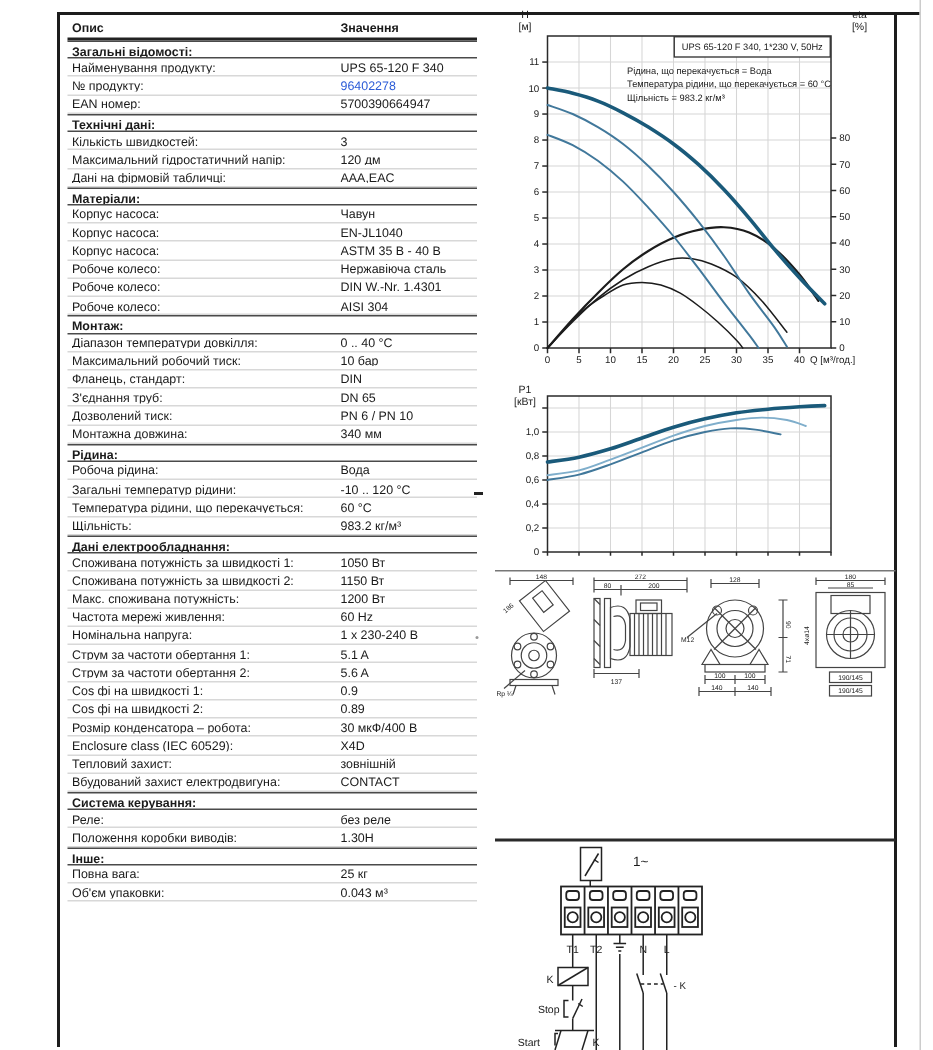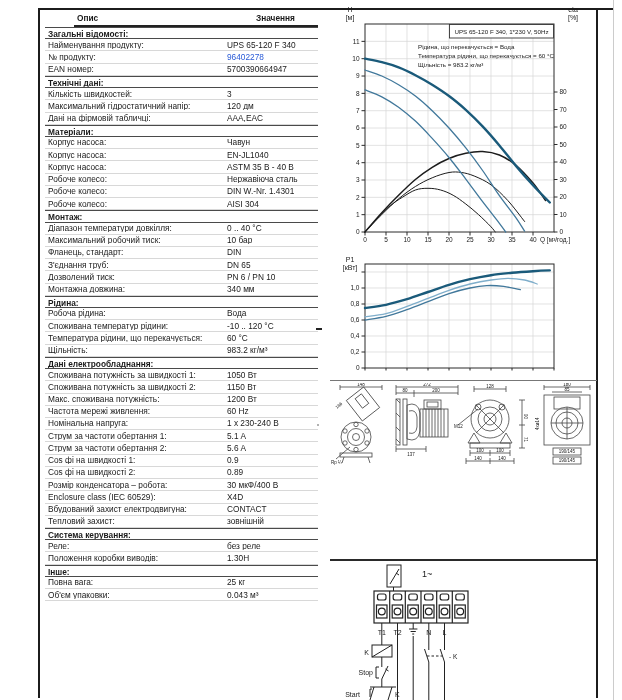--- a/index.html
+++ b/index.html
@@ -4,21 +4,21 @@
 <style>
   html,body{margin:0;padding:0;background:#fff;}
   .page{position:relative;width:622px;height:700px;background:#ffffff;overflow:hidden;
         font-family:"Liberation Sans",sans-serif;color:#1a1a1a;}
   .rule-top{position:absolute;left:38px;top:8px;width:575px;height:2px;background:#1c1c1c;}
   .rule-left{position:absolute;left:38px;top:8px;width:2px;height:690px;background:#1c1c1c;}
   .rule-right{position:absolute;left:596px;top:8px;width:2px;height:690px;background:#1c1c1c;}
   .rule-edge{position:absolute;left:613px;top:0;width:1px;height:700px;background:#cccccc;}
 
   .spec-table{position:absolute;left:45px;top:12px;width:273px;font-size:8.3px;line-height:1;}
-  .thead{display:flex;height:13px;align-items:center;font-weight:bold;border-bottom:2px solid #222;margin-left:29px;}
+  .thead{display:flex;height:13px;align-items:center;font-weight:bold;border-bottom:2px solid #222;}
   .trow{display:flex;height:12.23px;align-items:center;border-bottom:1px solid #d8d8d8;box-sizing:border-box;}
   .trow.sect{font-weight:bold;border-top:1px solid #4a4a4a;border-bottom:1px solid #4a4a4a;align-items:flex-end;}
   .tl{flex:0 0 179px;padding-left:3px;white-space:nowrap;overflow:hidden;}
   .tv{flex:1;white-space:nowrap;overflow:hidden;}
   .tv.link{color:#2a5bd7;}
 
   .right-col{position:absolute;left:330px;top:0;width:267px;height:700px;}
   .right-col svg{position:absolute;left:0;display:block;}
   #chart-main{top:0;}
   #chart-p1{top:256px;}
@@ -131,21 +131,21 @@
           <div class="tv">340 мм</div>
         </div>
         <div class="trow sect">
           <div class="tl">Рідина:</div>
         </div>
         <div class="trow">
           <div class="tl">Робоча рідина:</div>
           <div class="tv">Вода</div>
         </div>
         <div class="trow">
-          <div class="tl">Споживана температур рідини:</div>
+          <div class="tl">Загальні температур рідини:</div>
           <div class="tv">-10 .. 120 °C</div>
         </div>
         <div class="trow">
           <div class="tl">Температура рідини, що перекачується:</div>
           <div class="tv">60 °C</div>
         </div>
         <div class="trow">
           <div class="tl">Щільність:</div>
           <div class="tv">983.2 кг/м³</div>
         </div>
@@ -190,26 +190,26 @@
         </div>
         <div class="trow">
           <div class="tl">Розмір конденсатора – робота:</div>
           <div class="tv">30 мкФ/400 В</div>
         </div>
         <div class="trow">
           <div class="tl">Enclosure class (IEC 60529):</div>
           <div class="tv">X4D</div>
         </div>
         <div class="trow">
+          <div class="tl">Тепловий захист:</div>
+          <div class="tv">зовнішній</div>
+        </div>
+        <div class="trow">
           <div class="tl">Вбудований захист електродвигуна:</div>
           <div class="tv">CONTACT</div>
-        </div>
-        <div class="trow">
-          <div class="tl">Тепловий захист:</div>
-          <div class="tv">зовнішній</div>
         </div>
         <div class="trow sect">
           <div class="tl">Система керування:</div>
         </div>
         <div class="trow">
           <div class="tl">Реле:</div>
           <div class="tv">без реле</div>
         </div>
         <div class="trow">
           <div class="tl">Положення коробки виводів:</div>

